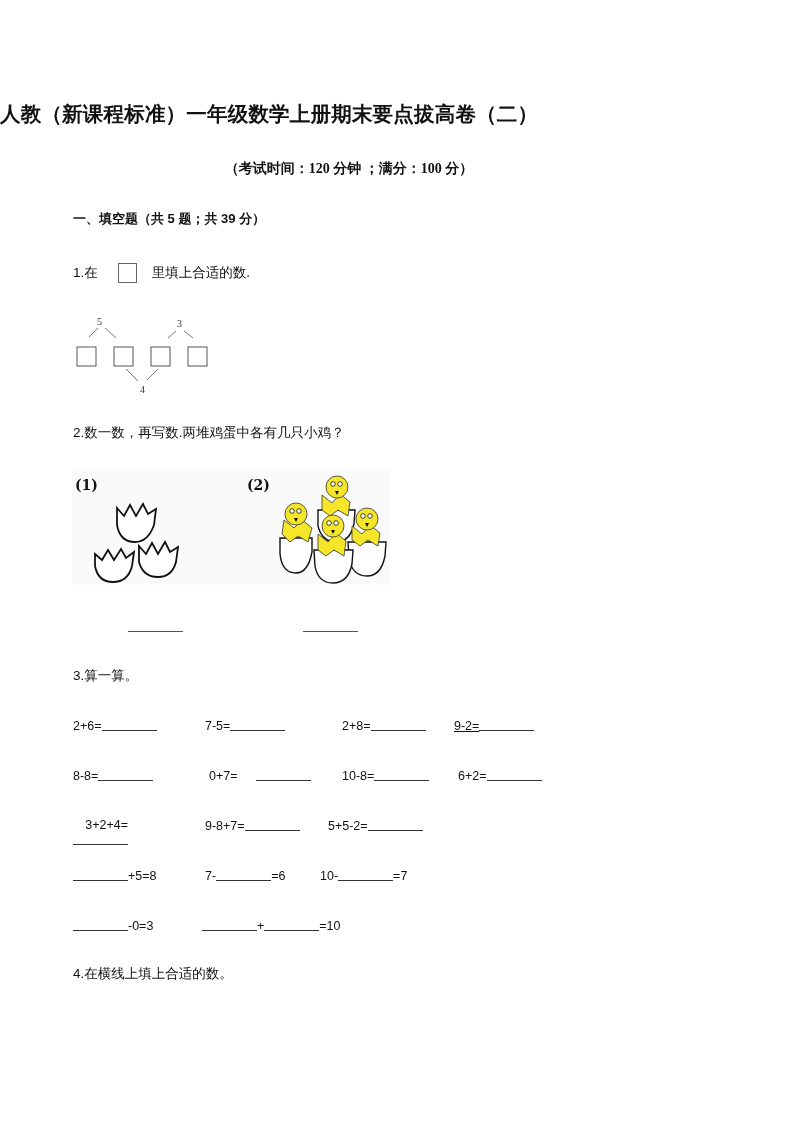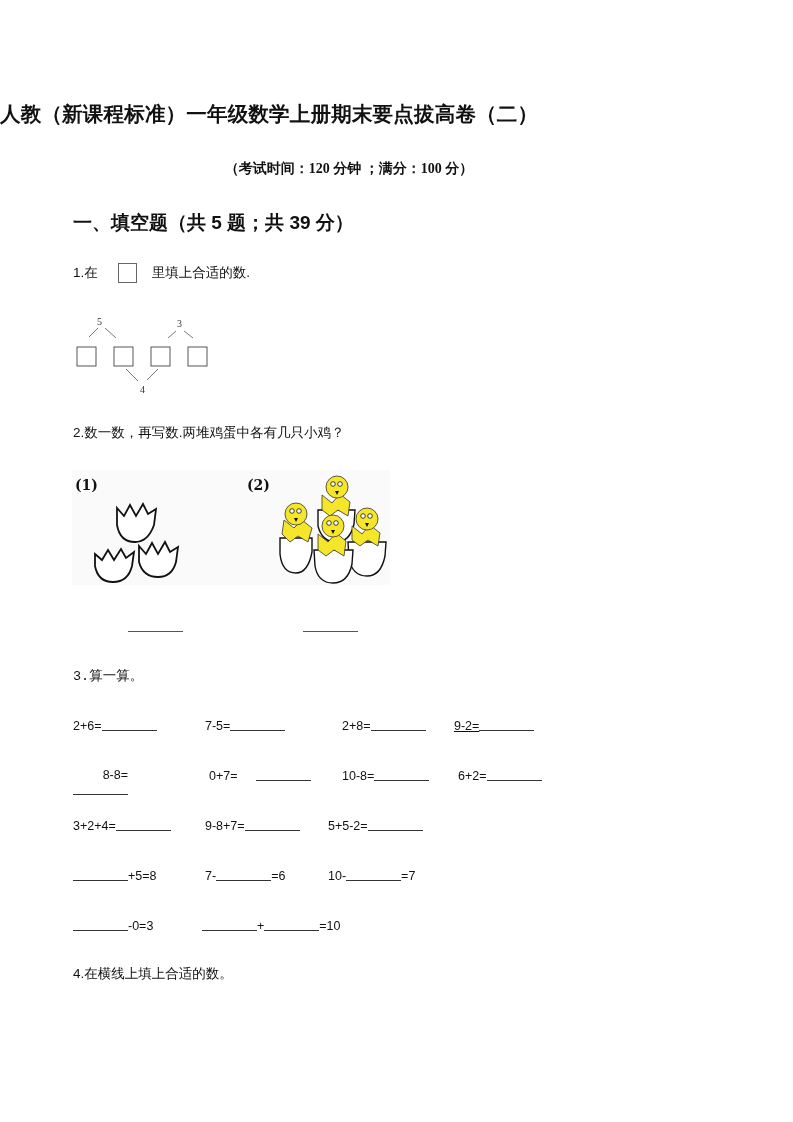--- a/index.html
+++ b/index.html
@@ -1,31 +1,31 @@
 <!DOCTYPE html>
 <html><head>
 <meta charset="utf-8">
 <style>
   html, body { margin: 0; padding: 0; background: #ffffff; }
   body { width: 793px; height: 1122px; position: relative; overflow: hidden; color: #111; }
   .abs { position: absolute; }
   .title { left: 0; width: 793px; top: 100px; text-align: left; font-family: "DejaVu Serif", "Liberation Serif", serif; font-weight: bold; font-size: 20.5px; letter-spacing: 0.2px; }
   .subtitle { left: 0; width: 698px; top: 160px; text-align: center; font-family: "Liberation Serif", "DejaVu Serif", serif; font-weight: bold; font-size: 14px; }
-  .section { left: 73px; top: 210px; font-family: "Liberation Sans", "DejaVu Sans", sans-serif; font-weight: bold; font-size: 19px; }
+  .section { left: 73px; top: 210px; font-family: "Liberation Sans", "DejaVu Sans", sans-serif; font-weight: bold; font-size: 13px; }
   .q { left: 73px; font-family: "Liberation Sans", "DejaVu Sans", sans-serif; font-size: 13.5px; }
   .q1 { top: 263px; display: flex; align-items: center; gap: 12px; }
   .inline-box { display: inline-block; width: 17px; height: 18px; border: 1px solid #666; margin: 0 3px 0 8px; }
   .diag { left: 70px; top: 313px; width: 150px; height: 85px; }
   .num { font-family: "Liberation Serif", "DejaVu Serif", serif; font-size: 10px; fill: #333; }
   .q2 { top: 424px; }
   .eggimg { left: 72px; top: 470px; width: 318px; height: 115px; background: #fafafa; }
   .blank { height: 0; border-bottom: 1px solid #555; }
   .ans-blank1 { left: 128px; top: 631px; width: 55px; }
   .ans-blank2 { left: 303px; top: 631px; width: 55px; }
-  .q3 { top: 667px; font-family: Liberation Mono, monospace; }
+  .q3 { top: 667px; }
   .eq { font-family: "Liberation Sans", "DejaVu Sans", sans-serif; font-size: 12.5px; white-space: pre; display: flex; align-items: flex-end; }
   .ul { display: inline-block; width: 55px; border-bottom: 1px solid #333; height: 12px; margin-bottom: 2px; }
   .q4 { top: 965px; }
 </style>
 </head>
 <body>
 
 <div class="abs title">人教（新课程标准）一年级数学上册期末要点拔高卷（二）</div>
 <div class="abs subtitle">（考试时间：120 分钟 ；满分：100 分）</div>
 <div class="abs section">一、填空题（共 5 题；共 39 分）</div>
@@ -115,50 +115,50 @@
 <div class="abs eq" style="left:205px; top:718px;">
   <span>7-5=</span><span class="ul"></span>
 </div>
 <div class="abs eq" style="left:342px; top:718px;">
   <span>2+8=</span><span class="ul"></span>
 </div>
 <div class="abs eq" style="left:454px; top:718px;text-decoration:underline;">
   <span>9-2=</span><span class="ul"></span>
 </div>
 
-<div class="abs eq" style="left:73px; top:768px;flex-direction:column;">
+<div class="abs eq" style="left:73px; top:768px;">
   <span>8-8=</span><span class="ul"></span>
 </div>
 <div class="abs eq" style="left:209px; top:768px;gap:18px;">
   <span>0+7=</span><span class="ul"></span>
 </div>
 <div class="abs eq" style="left:342px; top:768px;">
   <span>10-8=</span><span class="ul"></span>
 </div>
 <div class="abs eq" style="left:458px; top:768px;">
   <span>6+2=</span><span class="ul"></span>
 </div>
 
-<div class="abs eq" style="left:73px; top:818px;">
+<div class="abs eq" style="left:73px; top:818px;flex-direction:column;">
   <span>3+2+4=</span><span class="ul"></span>
 </div>
 <div class="abs eq" style="left:205px; top:818px;">
   <span>9-8+7=</span><span class="ul"></span>
 </div>
 <div class="abs eq" style="left:328px; top:818px;">
   <span>5+5-2=</span><span class="ul"></span>
 </div>
 
 <div class="abs eq" style="left:73px; top:868px;">
   <span class="ul"></span><span>+5=8</span>
 </div>
 <div class="abs eq" style="left:205px; top:868px;">
   <span>7-</span><span class="ul"></span><span>=6</span>
 </div>
-<div class="abs eq" style="left:328px; top:868px;">
+<div class="abs eq" style="left:320px; top:868px;">
   <span>10-</span><span class="ul"></span><span>=7</span>
 </div>
 
 <div class="abs eq" style="left:73px; top:918px;">
   <span class="ul"></span><span>-0=3</span>
 </div>
 <div class="abs eq" style="left:202px; top:918px;">
   <span class="ul"></span><span>+</span><span class="ul"></span><span>=10</span>
 </div>
 

